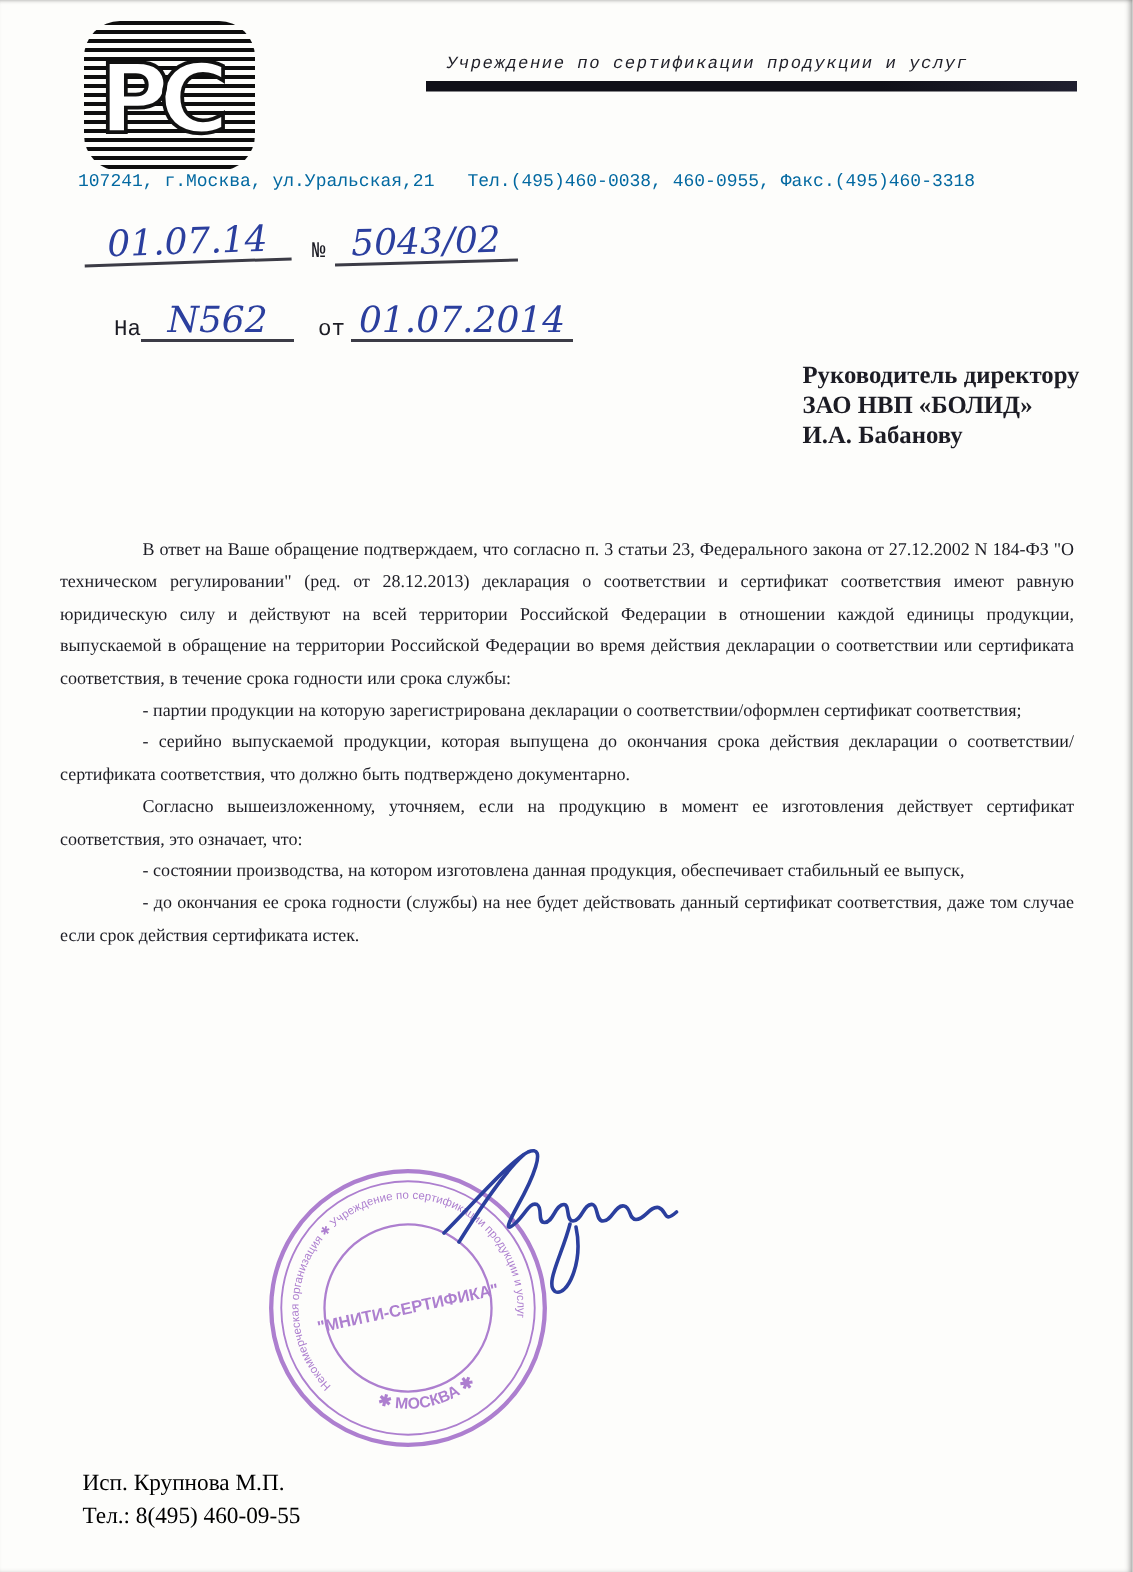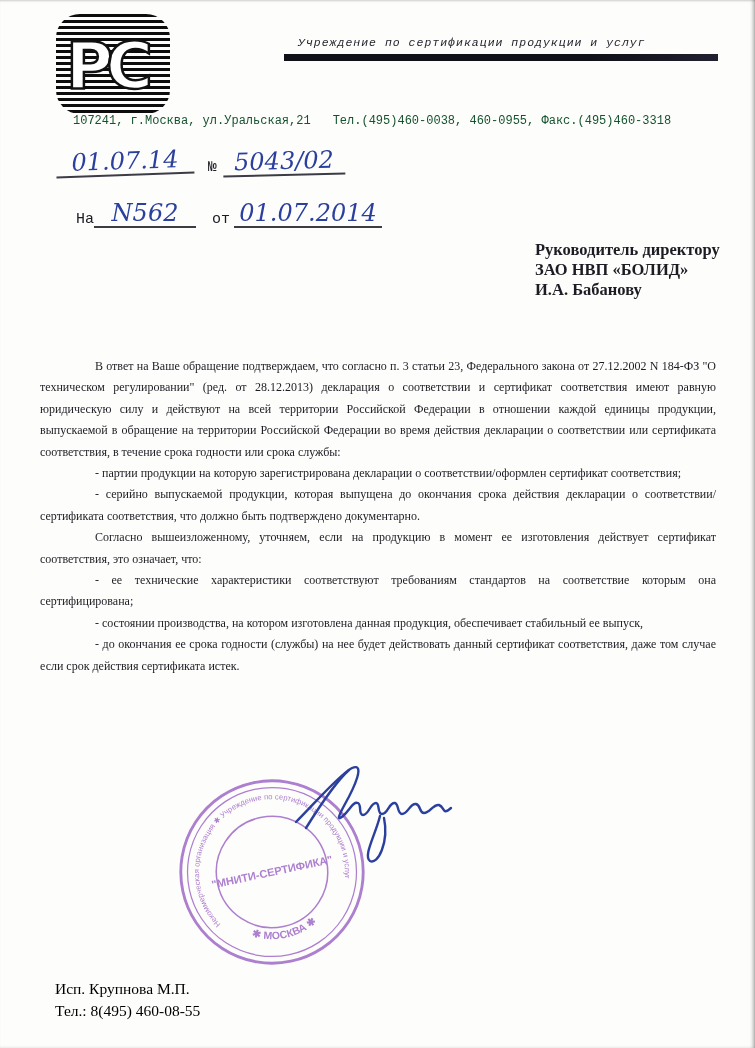--- a/index.html
+++ b/index.html
@@ -35,23 +35,23 @@
     position:absolute;left:284px;top:54px;width:434px;height:7px;
     background:linear-gradient(90deg,#101018 70%,#202030);
   }
   .brand-title{
     position:absolute;left:190px;top:60px;width:540px;
     font-family:"Liberation Mono", monospace;
     font-size:47px;letter-spacing:6px;color:#12121a;
     white-space:nowrap;
   }
   .addr-line{
-    position:absolute;left:73px;top:114px;width:660px;
+    position:absolute;left:52px;top:114px;width:660px;
     font-family:"Liberation Mono", monospace;
-    font-size:12px;color:#14532d;white-space:nowrap;
+    font-size:12px;color:#0369a1;white-space:nowrap;
   }
   .addr-line .gap{display:inline-block;width:22px;}
 
   
   .ref-block{position:absolute;left:56px;top:148px;width:340px;}
   .printed{
     font-family:"Liberation Mono", monospace;
     font-size:15px;color:#1c1c24;
   }
   .hw{
@@ -146,21 +146,20 @@
     <div>Руководитель директору</div>
     <div>ЗАО НВП «БОЛИД»</div>
     <div>И.А. Бабанову</div>
   </div>
 
   <div class="letter-body">
     <p>В ответ на Ваше обращение подтверждаем, что согласно п. 3 статьи 23, Федерального закона от 27.12.2002 N 184-ФЗ "О техническом регулировании" (ред. от 28.12.2013) декларация о соответствии и сертификат соответствия имеют равную юридическую силу и действуют на всей территории Российской Федерации в отношении каждой единицы продукции, выпускаемой в обращение на территории Российской Федерации во время действия декларации о соответствии или сертификата соответствия, в течение срока годности или срока службы:</p>
     <p>- партии продукции на которую зарегистрирована декларации о соответствии/оформлен сертификат соответствия;</p>
     <p>- серийно выпускаемой продукции, которая выпущена до окончания срока действия декларации о соответствии/ сертификата соответствия, что должно быть подтверждено документарно.</p>
     <p>Согласно вышеизложенному, уточняем, если на продукцию в момент ее изготовления действует сертификат соответствия, это означает, что:</p>
-    <p>- ее технические характеристики соответствуют требованиям стандартов на соответствие которым она сертифицирована;</p>
     <p>- состоянии производства, на котором изготовлена данная продукция, обеспечивает стабильный ее выпуск,</p>
     <p>- до окончания ее срока годности (службы) на нее будет действовать данный сертификат соответствия, даже  том случае если срок действия сертификата истек.</p>
   </div>
 
 
   <svg class="stamp" viewBox="0 0 200 200">
     <g fill="none" stroke="#9c64c6">
       <circle cx="100" cy="100" r="95" stroke-width="3"></circle>
       <circle cx="100" cy="100" r="88" stroke-width="1.3"></circle>
       <circle cx="100" cy="100" r="58" stroke-width="1.6"></circle>
@@ -179,16 +178,16 @@
   </svg>
 
   <svg class="signature-svg" viewBox="0 0 170 110">
     <path d="M4,64 C24,44 48,16 60,10 C74,4 62,30 53,46 C47,57 44,64 51,58 C58,52 61,43 66,45 C70,47 66,57 71,57 C77,57 78,45 84,45 C88,45 85,56 90,56 C96,56 97,44 103,45 C107,46 105,56 110,56 C116,56 118,45 124,46 C129,47 127,55 132,55 C138,55 141,46 147,47 C153,49 150,58 159,50"></path>
     <path d="M88,58 C83,78 71,98 78,103 C86,107 97,84 92,60"></path>
     <path d="M14,70 C34,38 48,20 57,12"></path>
   </svg>
 
   <div class="exec-block">
     <div>Исп. Крупнова М.П.</div>
-    <div>Тел.: 8(495) 460-08-55</div>
+    <div>Тел.: 8(495) 460-09-55</div>
   </div>
 
 </div>
 
 </body></html>

